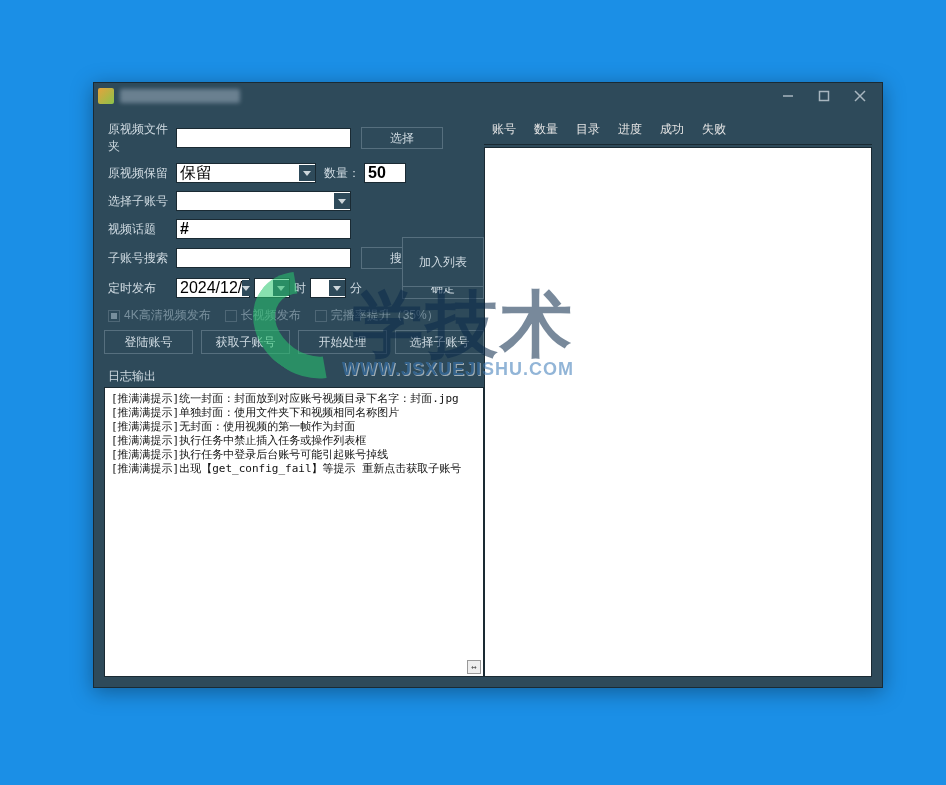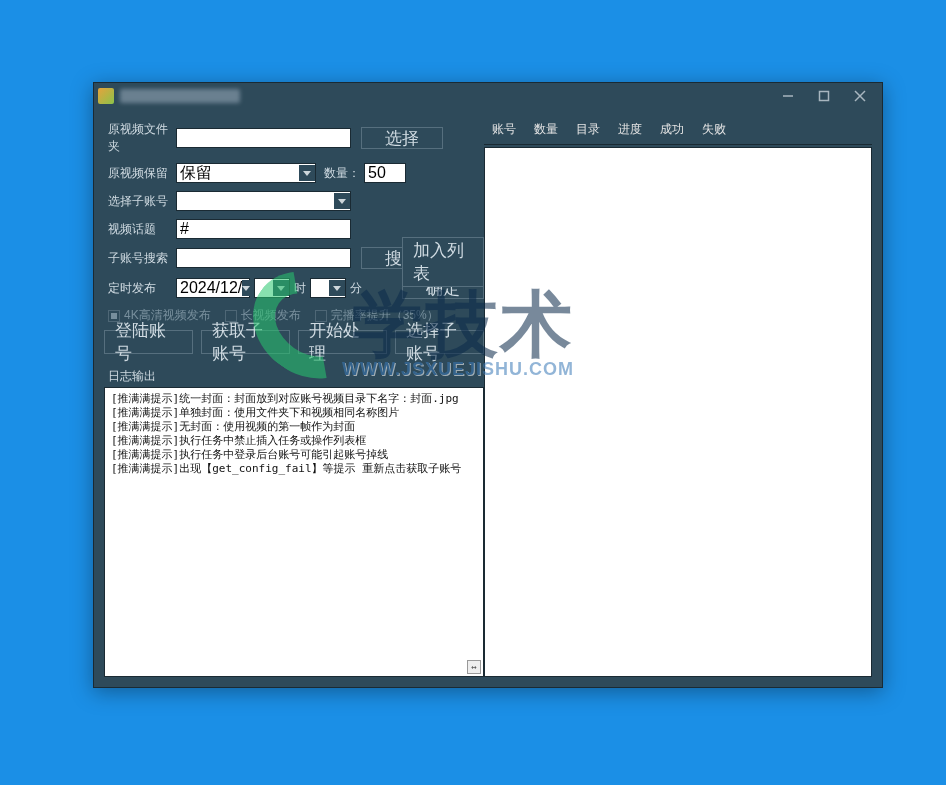--- a/index.html
+++ b/index.html
@@ -54,30 +54,30 @@
   .left { width: 380px; display: flex; flex-direction: column; }
   .right { flex: 1; display: flex; flex-direction: column; }
 
   .form-area { padding: 4px 0 4px 0; }
   .row { display: flex; align-items: center; margin-bottom: 8px; }
   .lbl { width: 72px; color: #d0dbe2; padding-left: 4px; }
   .input, .combo {
     background: #fff; border: 1px solid #1a2a33;
     height: 20px; padding: 1px 3px; font-size: 16px;
   }
-  .input { width: 140px; }
+  .input { width: 140px; font-weight: bold; }
   .combo { display:flex; align-items:center; justify-content:space-between; }
   .combo .caret { width:16px; height:100%; background:#2e4a5a; display:flex; align-items:center; justify-content:center; margin:-1px -3px -1px 0;}
   .combo .caret svg{width:8px;height:8px;fill:#cdd6db;}
   .btn {
     background: #2e4a5a; color: #d0dbe2;
     border: 1px solid #566f7e;
     height: 22px; padding: 0 10px;
     display: inline-flex; align-items: center; justify-content: center;
-    font-size: 17px; cursor: default;
+    font-size: 12px; cursor: default;
   }
   .btn.big { height: 50px; width: 82px; margin-top: 48px; }
   .small-lbl { color:#d0dbe2; margin: 0 4px;}
   .chk { display:inline-flex; align-items:center; color:#8aa0ad; margin-right:14px;}
   .chk .box{width:12px;height:12px;border:1px solid #566f7e;margin-right:4px;display:flex;align-items:center;justify-content:center;}
   .chk .box.checked::after{content:"";width:6px;height:6px;background:#8aa0ad;}
   .chk.dim{opacity:.8;justify-content:space-between;}
 
   .action-row { display:flex; gap:8px; margin-top:6px; margin-bottom:6px;}
   .action-row .btn{ flex:1; height:24px;}

